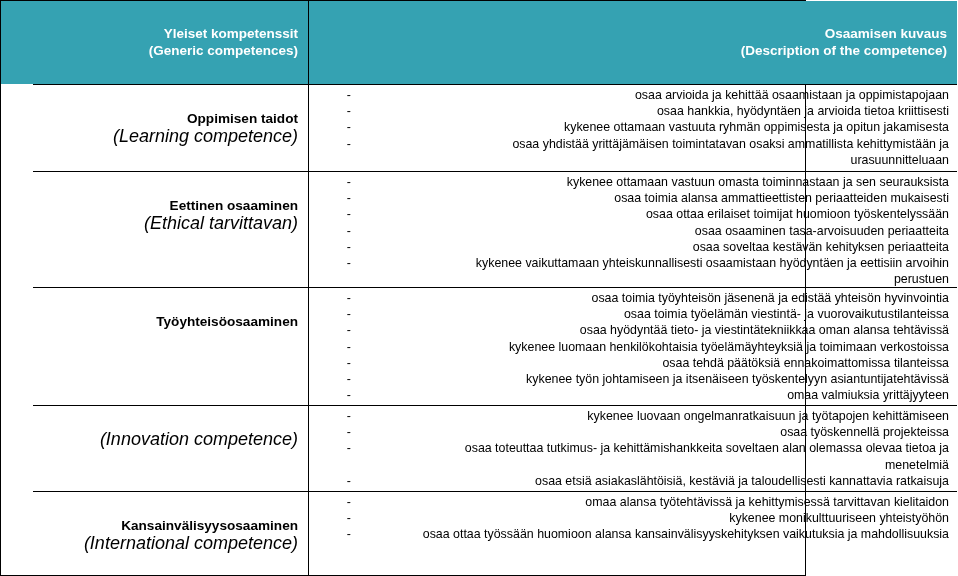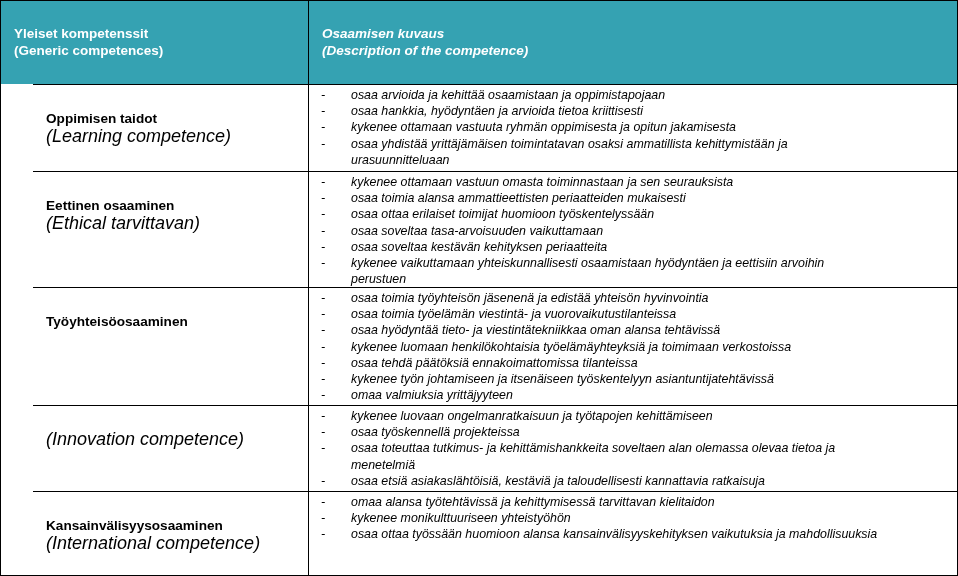--- a/index.html
+++ b/index.html
@@ -3,32 +3,33 @@
 <meta charset="utf-8">
 <style>
   * { margin: 0; padding: 0; box-sizing: border-box; }
   html, body { background: #ffffff; }
   body {
     font-family: "Liberation Sans", "DejaVu Sans", sans-serif;
     color: #000000;
     width: 958px;
   }
   .table {
-    width: 958px;
+    width: 806px;
     height: 576px;
     border: 1px solid #000000;
     display: grid;
     grid-template-columns: 307px 649px;
     grid-template-rows: 83px 87px 116px 118px 86px 84px;
     background: #ffffff;
+    text-align: right;
   }
   .cell {
     overflow: hidden;
   }
-  .cell.c2 { border-left: 1px solid #000000; font-style: italic; }
+  .cell.c2 { border-left: 1px solid #000000; }
   .cell.rb { border-top: 1px solid #000000; }
   .head {
     background: #35a2b2;
     color: #ffffff;
     font-weight: bold;
     font-size: 13.5px;
     line-height: 17px;
     padding: 24px 10px 0 13px;
     white-space: pre-line;
   }
@@ -110,21 +111,21 @@
     <div class="bullet">
       <span class="dash">-</span>
       <span class="btext">osaa toimia alansa ammattieettisten periaatteiden mukaisesti</span>
     </div>
     <div class="bullet">
       <span class="dash">-</span>
       <span class="btext">osaa ottaa erilaiset toimijat huomioon työskentelyssään</span>
     </div>
     <div class="bullet">
       <span class="dash">-</span>
-      <span class="btext">osaa soveltaa tasa-arvoisuuden vaikuttamaan</span>
+      <span class="btext">osaa osaaminen tasa-arvoisuuden periaatteita</span>
     </div>
     <div class="bullet">
       <span class="dash">-</span>
       <span class="btext">osaa soveltaa kestävän kehityksen periaatteita</span>
     </div>
     <div class="bullet">
       <span class="dash">-</span>
       <span class="btext">kykenee vaikuttamaan yhteiskunnallisesti osaamistaan hyödyntäen ja eettisiin arvoihin
 perustuen</span>
     </div>

